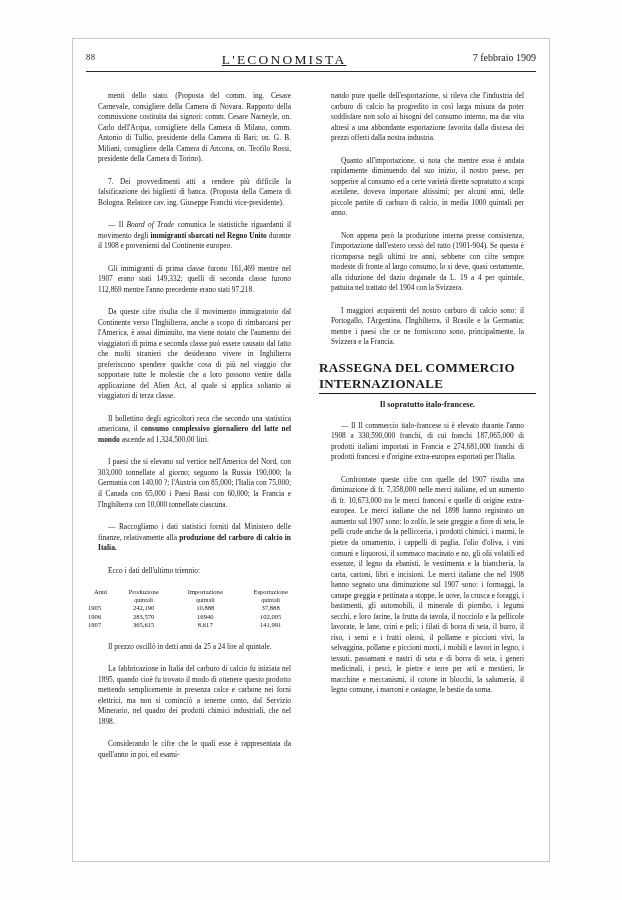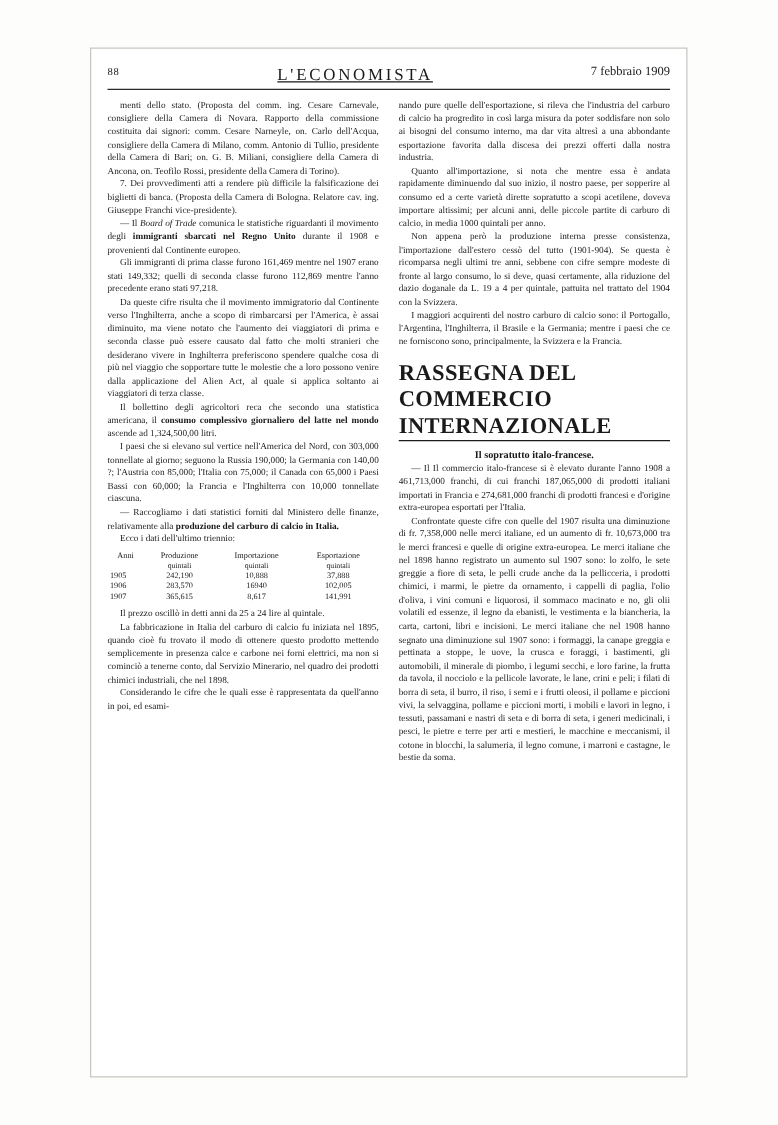--- a/index.html
+++ b/index.html
@@ -66,32 +66,32 @@
   }
   .cols {
     display: flex;
     gap: 16px;
     align-items: flex-start;
   }
   .col {
     width: 217px;
   }
   p {
-    margin: 0;
+    margin: 12px;
     font-size: 7.4px;
     line-height: 1.42;
     text-align: justify;
     text-indent: 10px;
     hyphens: auto;
   }
   p.noindent { text-indent: 0; }
   .bold { font-weight: bold; }
   .ital { font-style: italic; }
   .secthead {
-    font-size: 18px;
+    font-size: 13px;
     font-weight: bold;
     letter-spacing: 0.3px;
     margin: 9px 0 1px 0;
     text-align: left;
     font-variant: small-caps;
   }
   .secthead-rule {
     border-bottom: 1.6px solid #1a1a1a;
     margin-bottom: 6px;
   }
@@ -210,21 +210,21 @@
         <p>Quanto all'importazione, si nota che mentre essa è andata rapidamente diminuendo dal suo inizio, il nostro paese, per sopperire al consumo ed a certe varietà dirette sopratutto a scopi acetilene, doveva importare altissimi; per alcuni anni, delle piccole partite di carburo di calcio, in media 1000 quintali per anno.</p>
         <p>Non appena però la produzione interna presse consistenza, l'importazione dall'estero cessò del tutto (1901-904). Se questa è ricomparsa negli ultimi tre anni, sebbene con cifre sempre modeste di fronte al largo consumo, lo si deve, quasi certamente, alla riduzione del dazio doganale da L. 19 a 4 per quintale, pattuita nel trattato del 1904 con la Svizzera.</p>
         <p>I maggiori acquirenti del nostro carburo di calcio sono: il Portogallo, l'Argentina, l'Inghilterra, il Brasile e la Germania; mentre i paesi che ce ne forniscono sono, principalmente, la Svizzera e la Francia.</p>
 
         <div class="secthead">RASSEGNA DEL COMMERCIO INTERNAZIONALE</div>
         <div class="secthead-rule"></div>
 
         <div class="subhead">Il sopratutto italo-francese.</div>
 
         <p>
-          <span>—  Il </span><span>Il commercio italo-francese si è elevato durante l'anno 1908 a 461,713,000 franchi, di cui franchi 187,065,000 di prodotti italiani importati in Francia e 274,681,000 franchi di prodotti francesi e d'origine extra-europea esportati per l'Italia.</span>
+          <span>—  Il </span><span>Il commercio italo-francese si è elevato durante l'anno 1908 a 330,590,000 franchi, di cui franchi 187,065,000 di prodotti italiani importati in Francia e 274,681,000 franchi di prodotti francesi e d'origine extra-europea esportati per l'Italia.</span>
         </p>
 
         <p>Confrontate queste cifre con quelle del 1907 risulta una diminuzione di fr. 7,358,000 nelle merci italiane, ed un aumento di fr. 10,673,000 tra le merci francesi e quelle di origine extra-europea. Le merci italiane che nel 1898 hanno registrato un aumento sul 1907 sono: lo zolfo, le sete greggie a fiore di seta, le pelli crude anche da la pellicceria, i prodotti chimici, i marmi, le pietre da ornamento, i cappelli di paglia, l'olio d'oliva, i vini comuni e liquorosi, il sommaco macinato e no, gli olii volatili ed essenze, il legno da ebanisti, le vestimenta e la biancheria, la carta, cartoni, libri e incisioni. Le merci italiane che nel 1908 hanno segnato una diminuzione sul 1907 sono: i formaggi, la canape greggia e pettinata a stoppe, le uove, la crusca e foraggi, i bastimenti, gli automobili, il minerale di piombo, i legumi secchi, e loro farine, la frutta da tavola, il nocciolo e la pellicole lavorate, le lane, crini e peli; i filati di borra di seta, il burro, il riso, i semi e i frutti oleosi, il pollame e piccioni vivi, la selvaggina, pollame e piccioni morti, i mobili e lavori in legno, i tessuti, passamani e nastri di seta e di borra di seta, i generi medicinali, i pesci, le pietre e terre per arti e mestieri, le macchine e meccanismi, il cotone in blocchi, la salumeria, il legno comune, i marroni e castagne, le bestie da soma.</p>
       </div>
 
     </div>
   </div>
 </div>
 
 </body></html>

